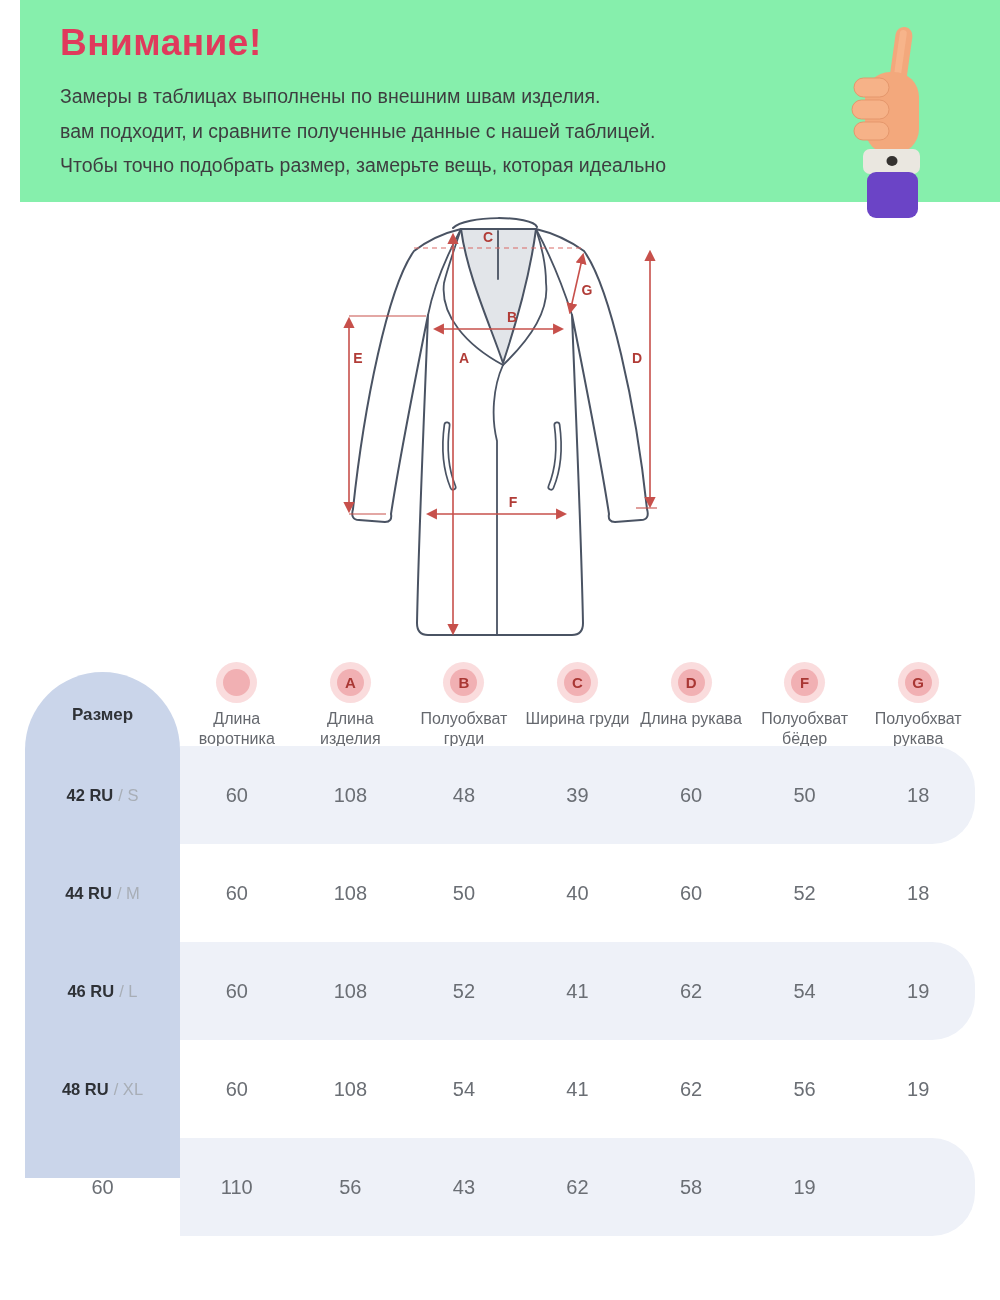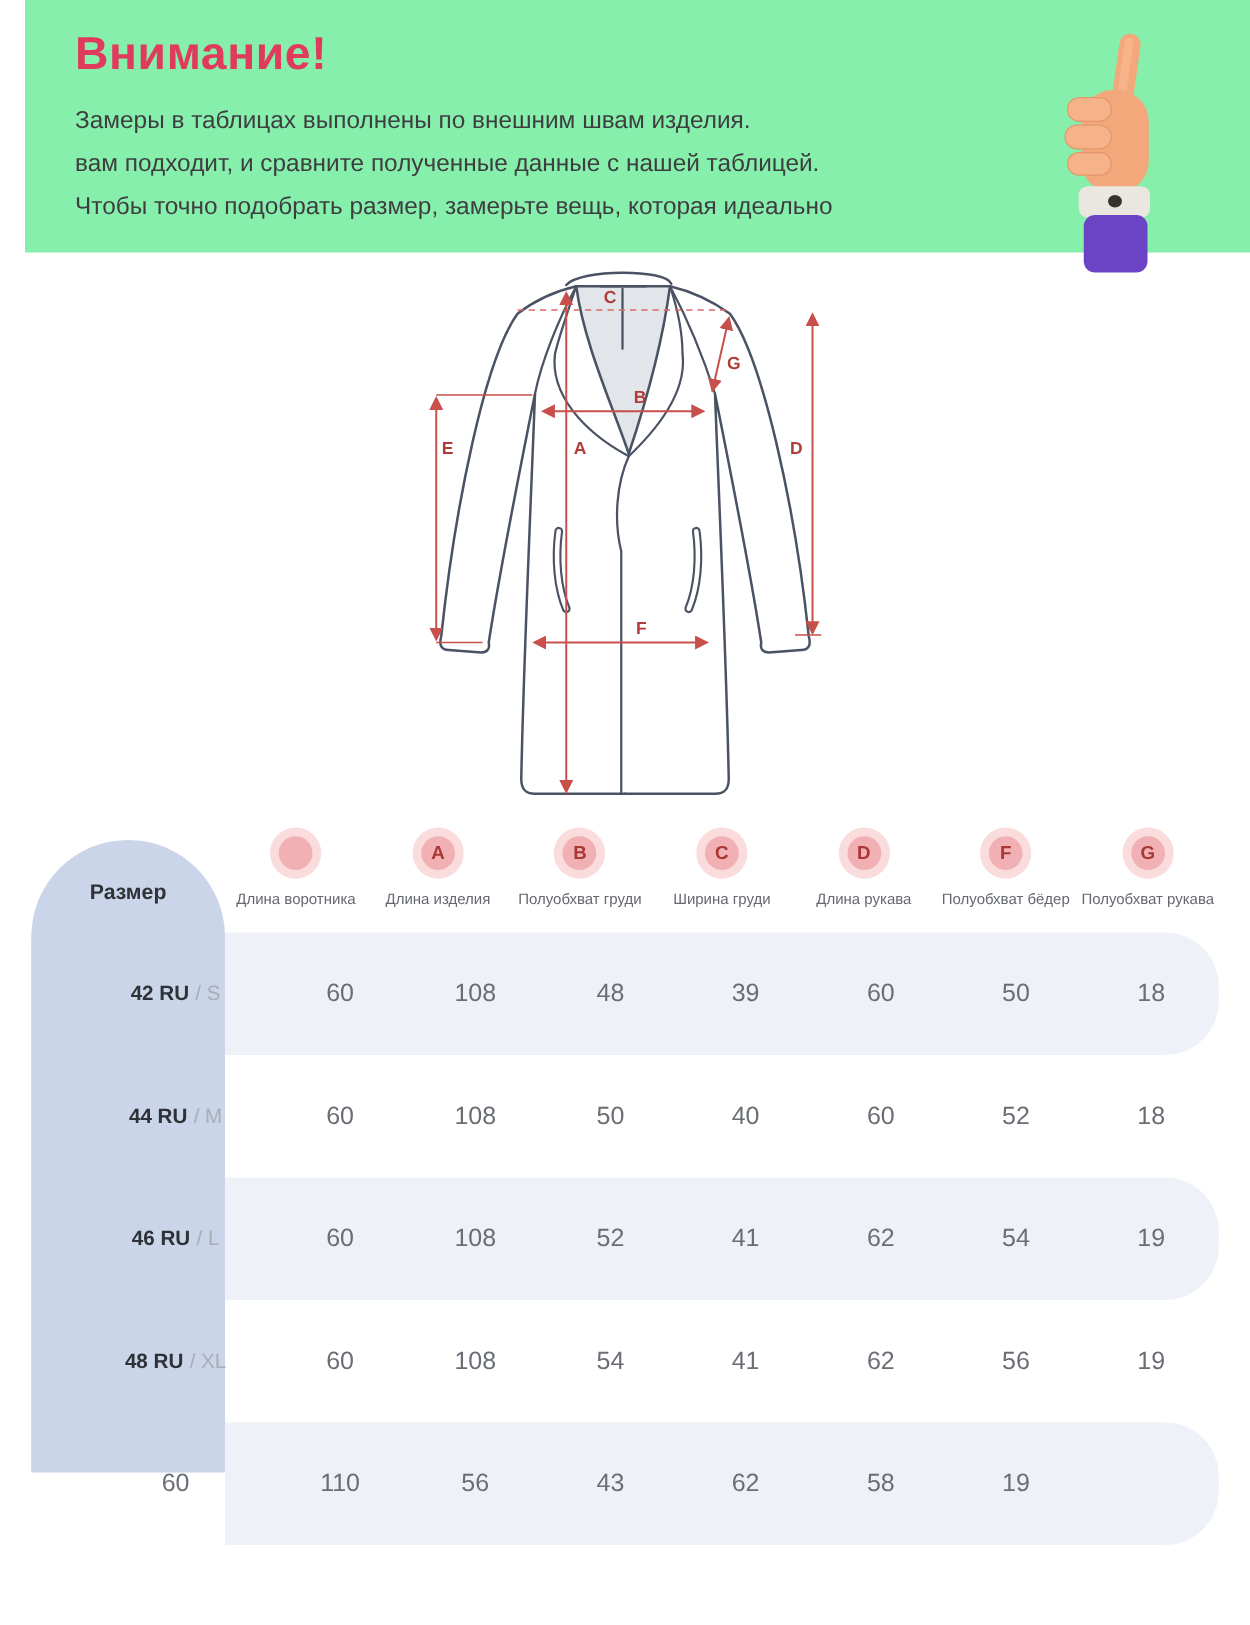--- a/index.html
+++ b/index.html
@@ -31,23 +31,23 @@
              background:#CAD5EA;border-radius:78px 78px 0 0;}
   .thead{position:relative;display:grid;grid-template-columns:155px repeat(7,1fr);height:91px;}
   .size-head{display:flex;align-items:center;justify-content:center;padding-top:26px;
              font-size:17px;font-weight:bold;color:#2F3237;}
   .hcell{display:flex;flex-direction:column;align-items:center;padding-top:7px;}
   .badge{width:41px;height:41px;border-radius:50%;background:#FADCDD;
          display:flex;align-items:center;justify-content:center;flex:0 0 auto;}
   .badge .in{width:27px;height:27px;border-radius:50%;background:#F1B0B3;
              display:flex;align-items:center;justify-content:center;
              font-weight:bold;font-size:15px;color:#A93734;}
-  .hlabel{margin-top:6px;font-size:12px;line-height:20px;color:#65686E;text-align:center;max-width:110px;}
+  .hlabel{margin-top:6px;font-size:16px;line-height:20px;color:#65686E;text-align:center;max-width:110px;}
   .tbody{position:relative;}
-  .trow{position:relative;display:grid;grid-template-columns:155px repeat(7,1fr);height:98px;padding-left:38px;}
+  .trow{position:relative;display:grid;grid-template-columns:155px repeat(7,1fr);height:98px;}
   .row-bg{position:absolute;left:155px;right:0;top:0;bottom:0;
           background:#EEF1F8;border-radius:0 43px 43px 0;}
   .cell{position:relative;display:flex;align-items:center;justify-content:center;
         font-size:20px;color:#6A6E74;}
   .size-cell{font-size:16.5px;font-weight:bold;color:#2E3136;}
   .size-cell .intl{font-weight:normal;color:#A8AEB6;margin-left:5px;}
 </style>
 </head>
 <body>
 

